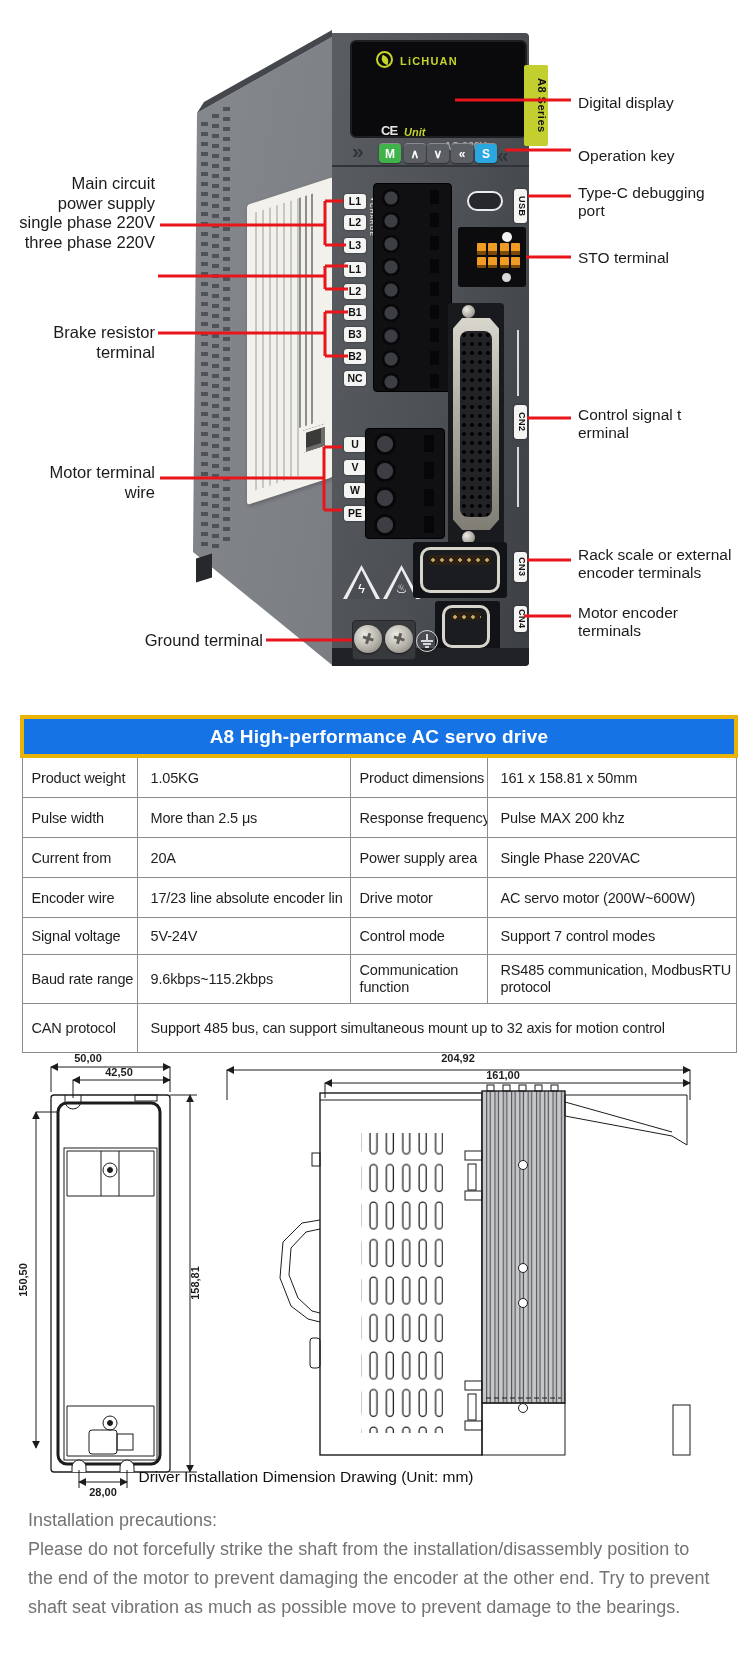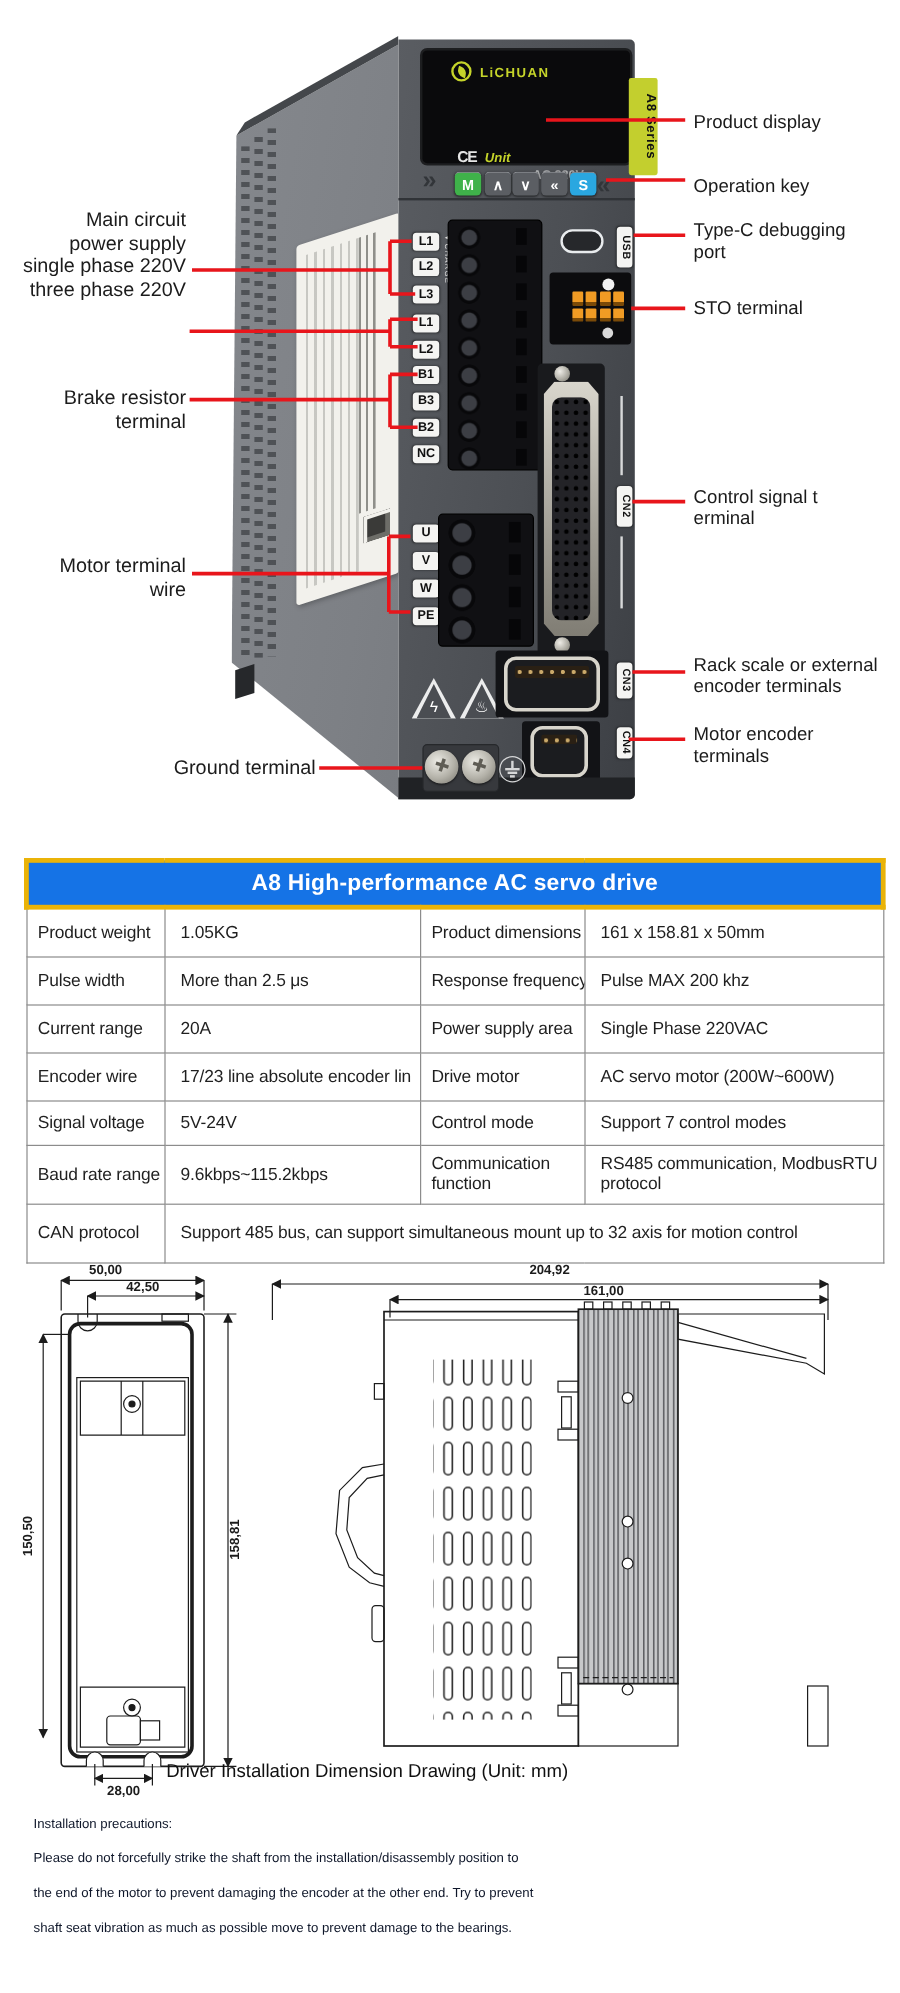--- a/index.html
+++ b/index.html
@@ -111,21 +111,21 @@
         letter-spacing:-.15px;padding:0 4px 0 9px;white-space:nowrap;overflow:hidden;}
   table.spec td.val{padding-left:13px;}
   table.spec td.wrap{white-space:normal;line-height:17px;}
   table.spec tr.r1 td,table.spec tr.r2 td,table.spec tr.r3 td,table.spec tr.r4 td{height:39px;}
   table.spec tr.r5 td{height:36px;}
   table.spec tr.r6 td,table.spec tr.r7 td{height:48px;}
   
   svg text{font-family:"Liberation Sans",sans-serif;font-size:11px;font-weight:600;fill:#1c1c1c;}
   .caption{position:absolute;left:135px;top:1468px;width:342px;text-align:center;font-size:15.5px;color:#101010;}
   
-  .prec{position:absolute;left:28px;top:1506px;width:700px;color:#0f172a;font-size:11px;line-height:29px;}
+  .prec{position:absolute;left:28px;top:1506px;width:700px;color:#737373;font-size:18px;line-height:29px;}
   .prec .body{white-space:pre-line;}
 </style>
 </head>
 <body>
 
 <div class="hero">
 
   <div>
     <div class="side"></div>
     <div class="side-top"></div>
@@ -265,21 +265,21 @@
   <div class="co l" style="top:174px;">Main circuit
 power supply
 single phase 220V
 three phase 220V</div>
   <div class="co l" style="top:463px;">Motor terminal
 wire</div>
   <div class="co l" style="top:323px;">Brake resistor
 terminal</div>
   <div class="co gnd" style="top:631px;">Ground terminal</div>
 
-  <div class="co r" style="top:94px;">Product display</div>
+  <div class="co r" style="top:94px;">Digital display</div>
   <div class="co r" style="top:147px;text-align:right;">Operation key</div>
   <div class="co r" style="top:184px;">Type-C debugging
 port</div>
   <div class="co r" style="top:249px;">STO terminal</div>
   <div class="co r" style="top:406px;">Control signal t
 erminal</div>
   <div class="co r" style="top:546px;">Rack scale or external
 encoder terminals</div>
   <div class="co r" style="top:604px;">Motor encoder
 terminals</div>
@@ -304,21 +304,21 @@
       <td>Product dimensions</td>
       <td class="val">161 x 158.81 x 50mm</td>
     </tr>
     <tr class="r2">
       <td>Pulse width</td>
       <td class="val">More than 2.5 μs</td>
       <td>Response frequency</td>
       <td class="val">Pulse MAX 200 khz</td>
     </tr>
     <tr class="r3">
-      <td>Current range</td>
+      <td>Current from</td>
       <td class="val">20A</td>
       <td>Power supply area</td>
       <td class="val">Single Phase 220VAC</td>
     </tr>
     <tr class="r4">
       <td>Encoder wire</td>
       <td class="val">17/23 line absolute encoder lin</td>
       <td>Drive motor</td>
       <td class="val">AC servo motor (200W~600W)</td>
     </tr>

